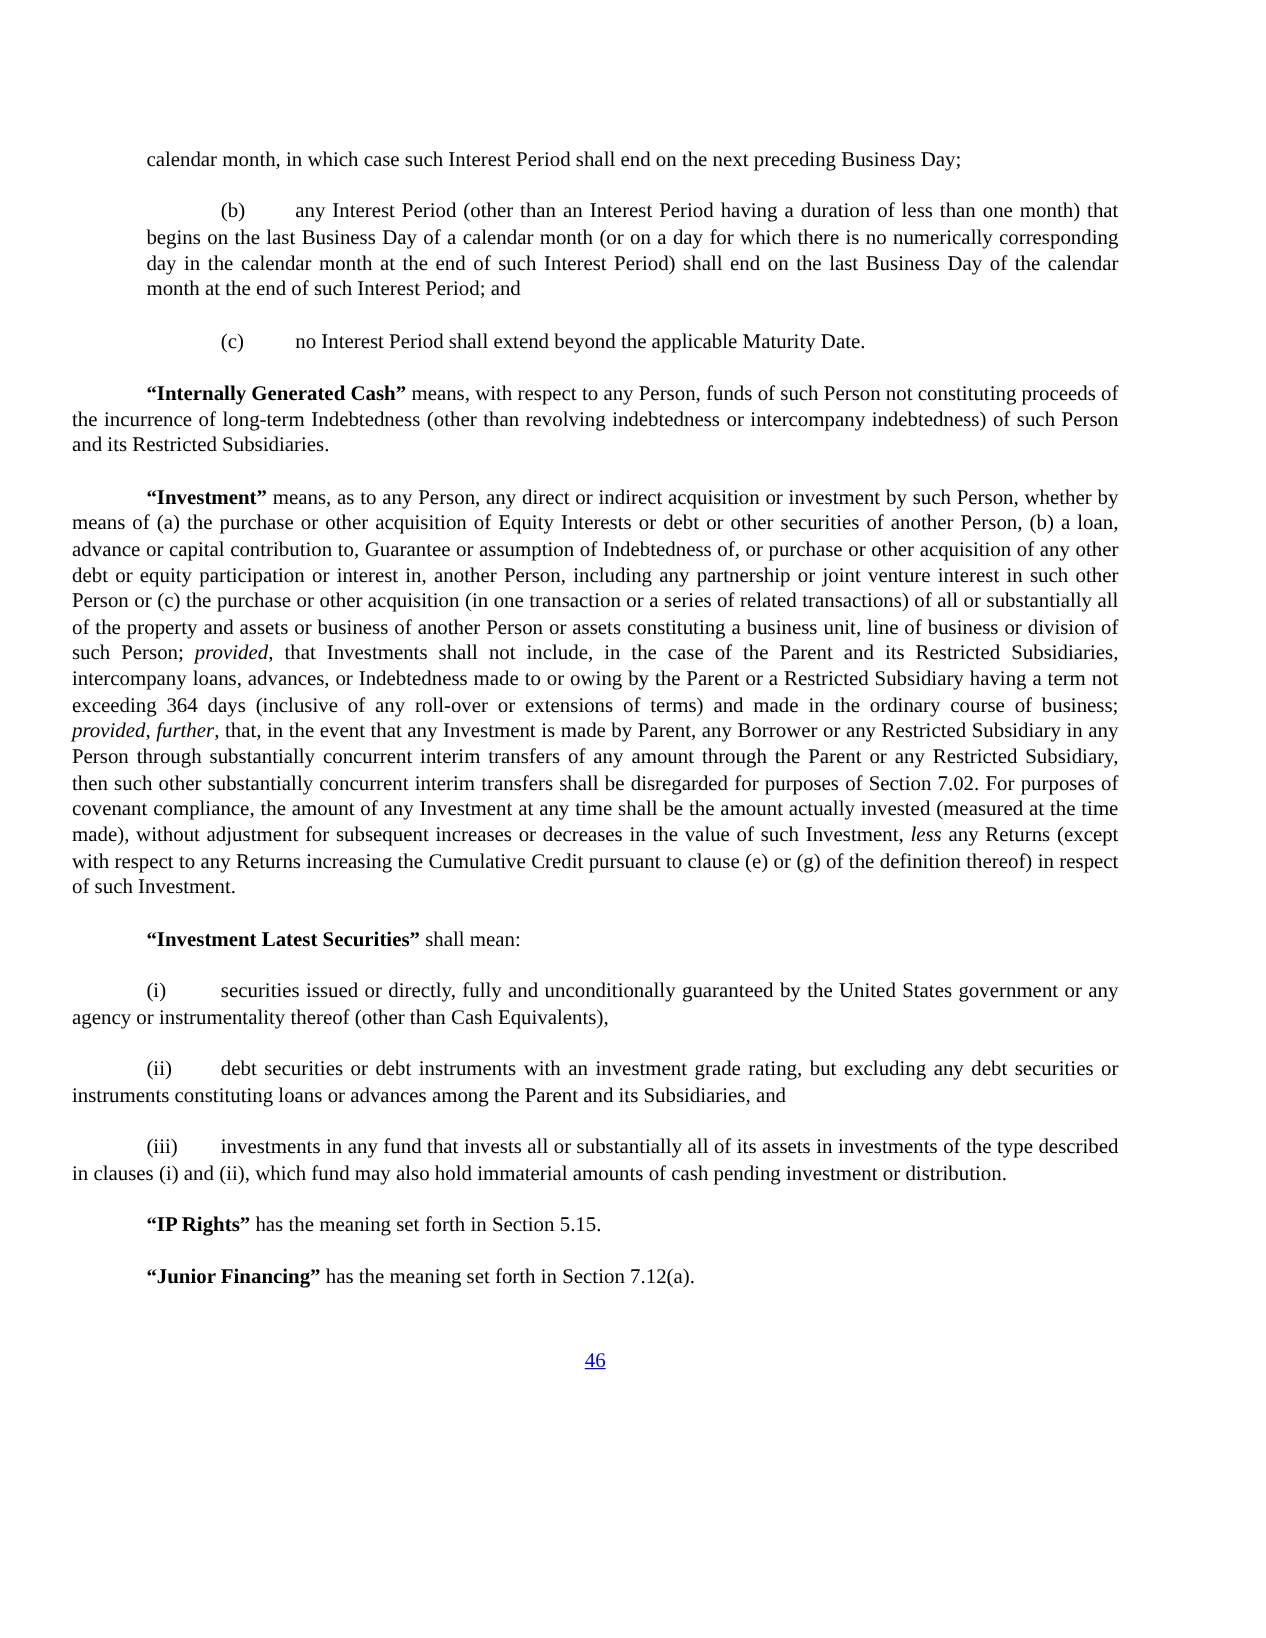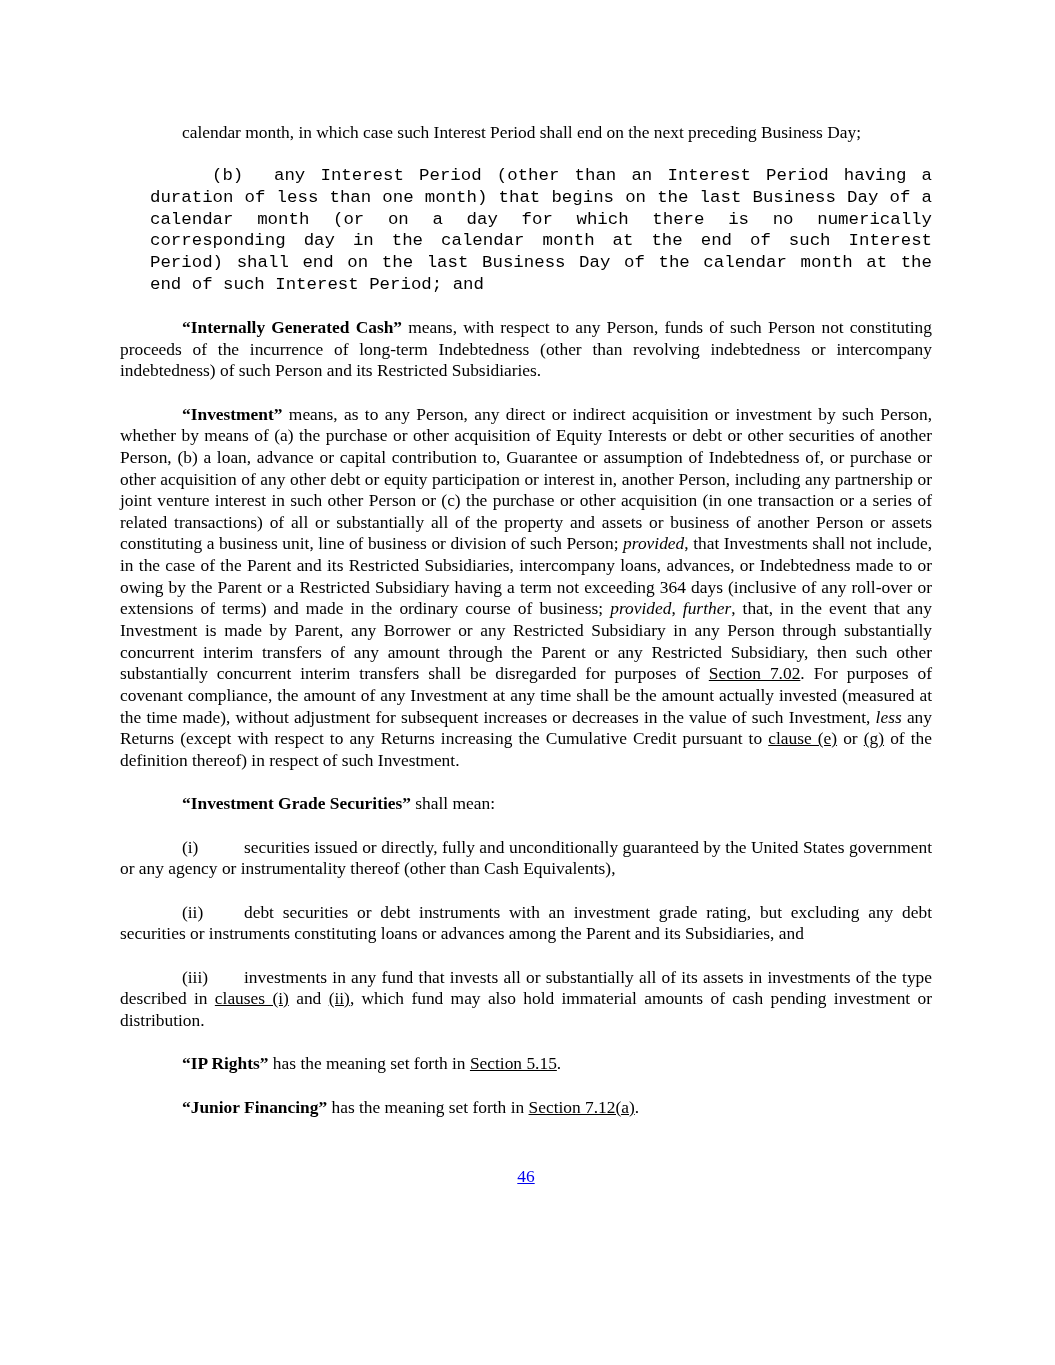--- a/index.html
+++ b/index.html
@@ -13,41 +13,40 @@
     overflow: hidden;
     font-family: "Liberation Serif", "DejaVu Serif", serif;
     font-size: 17.4px;
     line-height: 21.66px;
     color: #000000;
   }
   .page {
     box-sizing: border-box;
     width: 1055px;
     height: 1365px;
-    padding: 122px 123px 0 120px;
+    padding: 122px 123px 0 60px;
   }
   p.para {
     margin: 0 0 21.66px 0;
     text-align: justify;
   }
   
   p.body { text-indent: 62px; }
   
-  p.sub { margin-left: 30px; text-indent: 62px; font-family: Liberation Mono, monospace; }
+  p.sub { margin-left: 62px; text-indent: 62px; }
   
   p.subcont { margin-left: 62px; text-indent: 0; }
   
   p.item { text-indent: 62px; margin-top: 19px; }
 
   .t { }
   .b { font-weight: bold; }
   .i { font-style: italic; font-family: Liberation Serif, serif; }
   .ref {
     color: inherit;
-    text-decoration: underline;
     cursor: pointer;
   }
   .label {
     display: inline-block;
     width: 62px;
     text-indent: 0;
   }
   .pagenum {
     margin-top: 48px;
     text-align: center;
@@ -57,23 +56,24 @@
     cursor: pointer;
   }
 </style>
 </head>
 <body>
 
 <main class="page">
   <section id="doc-body">
       <p class="para subcont"><span class="t">calendar month, in which case such Interest Period shall end on the next preceding Business Day;</span></p>
       <p class="para sub"><span class="label">(b)</span><span class="t">any Interest Period (other than an Interest Period having a duration of less than one month) that begins on the last Business Day of a calendar month (or on a day for which there is no numerically corresponding day in the calendar month at the end of such Interest Period) shall end on the last Business Day of the calendar month at the end of such Interest Period; and</span></p>
+      <p class="para sub"><span class="label">(c)</span><span class="t">no Interest Period shall extend beyond the applicable Maturity Date.</span></p>
       <p class="para body"><span class="b">“Internally Generated Cash”</span><span class="t"> means, with respect to any Person, funds of such Person not constituting proceeds of the incurrence of long-term Indebtedness (other than revolving indebtedness or intercompany indebtedness) of such Person and its Restricted Subsidiaries.</span></p>
       <p class="para body"><span class="b">“Investment”</span><span class="t"> means, as to any Person, any direct or indirect acquisition or investment by such Person, whether by means of (a) the purchase or other acquisition of Equity Interests or debt or other securities of another Person, (b) a loan, advance or capital contribution to, Guarantee or assumption of Indebtedness of, or purchase or other acquisition of any other debt or equity participation or interest in, another Person, including any partnership or joint venture interest in such other Person or (c) the purchase or other acquisition (in one transaction or a series of related transactions) of all or substantially all of the property and assets or business of another Person or assets constituting a business unit, line of business or division of such Person; </span><span class="i">provided</span><span class="t">, that Investments shall not include, in the case of the Parent and its Restricted Subsidiaries, intercompany loans, advances, or Indebtedness made to or owing by the Parent or a Restricted Subsidiary having a term not exceeding 364 days (inclusive of any roll-over or extensions of terms) and made in the ordinary course of business; </span><span class="i">provided</span><span class="t">, </span><span class="i">further</span><span class="t">, that, in the event that any Investment is made by Parent, any Borrower or any Restricted Subsidiary in any Person through substantially concurrent interim transfers of any amount through the Parent or any Restricted Subsidiary, then such other substantially concurrent interim transfers shall be disregarded for purposes of </span><a class="ref">Section 7.02</a><span class="t">.  For purposes of covenant compliance, the amount of any Investment at any time shall be the amount actually invested (measured at the time made), without adjustment for subsequent increases or decreases in the value of such Investment, </span><span class="i">less</span><span class="t"> any Returns (except with respect to any Returns increasing the Cumulative Credit pursuant to </span><a class="ref">clause (e)</a><span class="t"> or </span><a class="ref">(g)</a><span class="t"> of the definition thereof) in respect of such Investment.</span></p>
-      <p class="para body"><span class="b">“Investment Grade Securities”</span><span class="t"> shall mean:</span></p>
+      <p class="para body"><span class="b">“Investment Latest Securities”</span><span class="t"> shall mean:</span></p>
       <p class="para item"><span class="label">(i)</span><span class="t">securities issued or directly, fully and unconditionally guaranteed by the United States government or any agency or instrumentality thereof (other than Cash Equivalents),</span></p>
       <p class="para item"><span class="label">(ii)</span><span class="t">debt securities or debt instruments with an investment grade rating, but excluding any debt securities or instruments constituting loans or advances among the Parent and its Subsidiaries, and</span></p>
       <p class="para item"><span class="label">(iii)</span><span class="t">investments in any fund that invests all or substantially all of its assets in investments of the type described in </span><a class="ref">clauses (i)</a><span class="t"> and </span><a class="ref">(ii)</a><span class="t">, which fund may also hold immaterial amounts of cash pending investment or distribution.</span></p>
       <p class="para body"><span class="b">“IP Rights”</span><span class="t"> has the meaning set forth in </span><a class="ref">Section 5.15</a><span class="t">.</span></p>
       <p class="para body"><span class="b">“Junior Financing”</span><span class="t"> has the meaning set forth in </span><a class="ref">Section 7.12(a)</a><span class="t">.</span></p>
     </section>
   <footer class="pagenum">
     <a style="color: rgb(0, 0, 238); margin-top: 41px;">46</a>
   </footer>
 </main>

